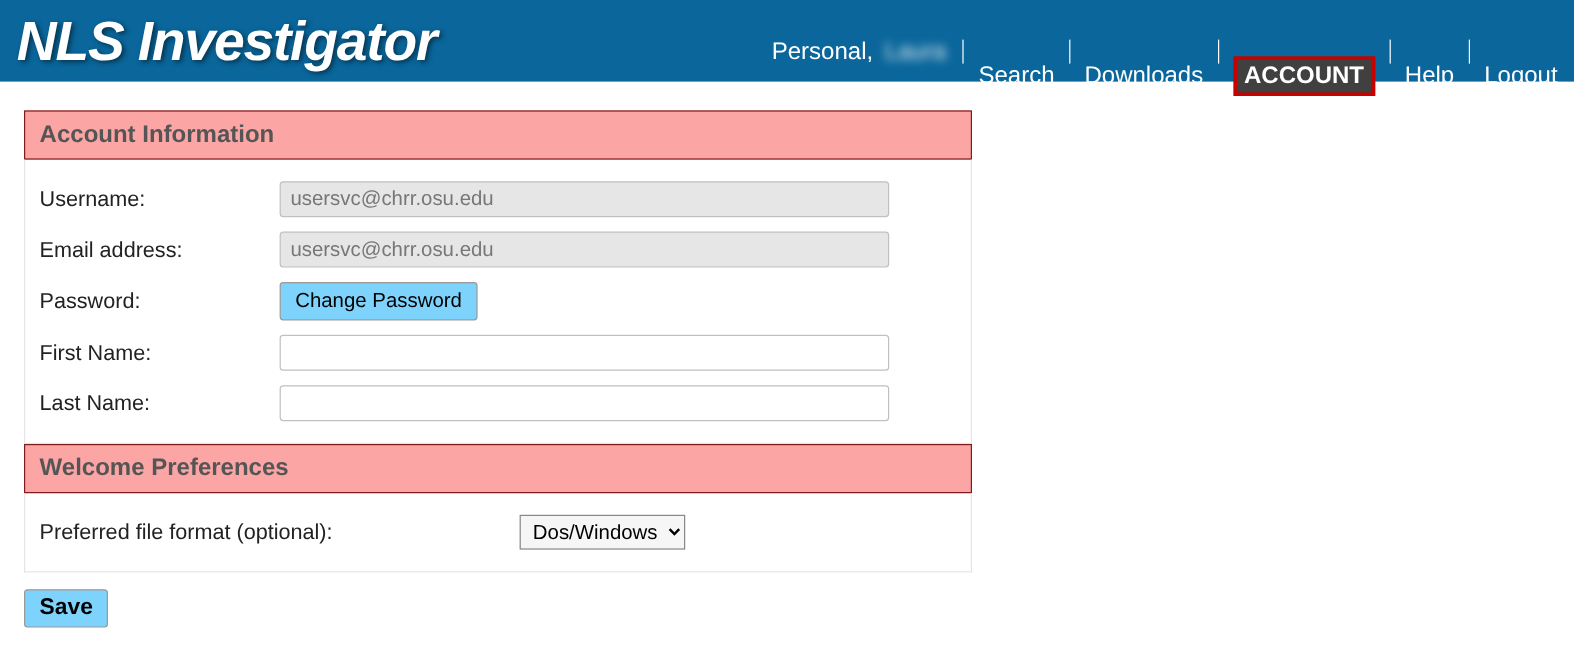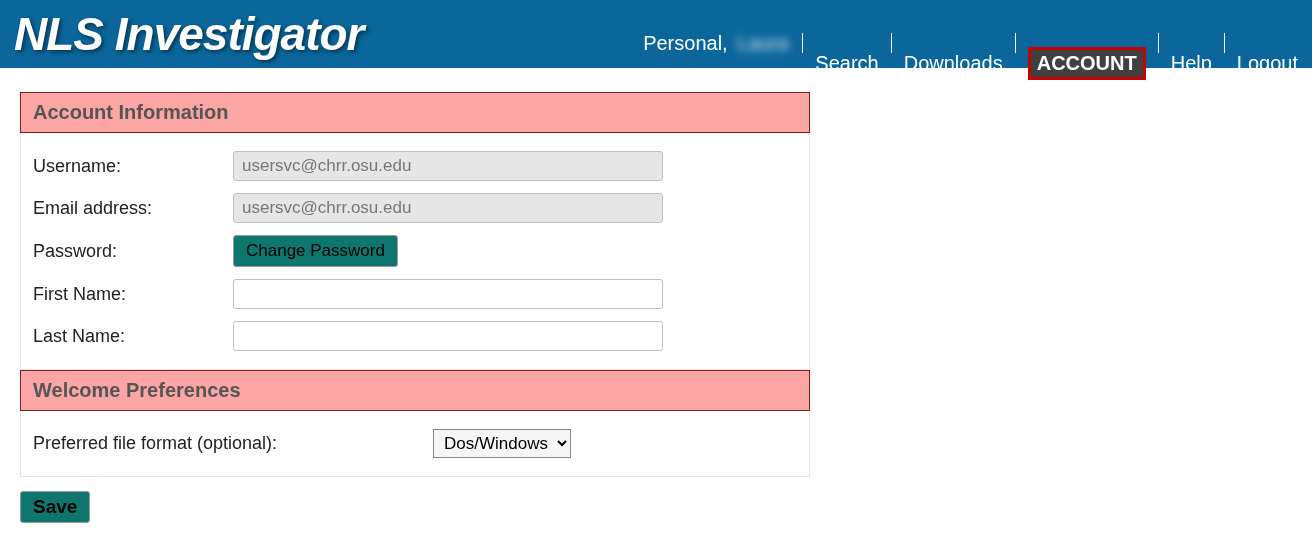--- a/index.html
+++ b/index.html
@@ -83,35 +83,35 @@
       width: 200px;
       font-size: 18px;
       color: #222;
     }
     .form-label-wide {
       width: 400px;
       font-size: 18px;
       color: #222;
     }
     .form-input {
-      width: 430px;
+      width: 508px;
       height: 30px;
       padding: 4px 8px;
       font-size: 17px;
       border: 1px solid #c0c0c0;
       border-radius: 3px;
       background: #fff;
       color: #333;
     }
     .form-input.readonly {
       background: #e6e6e6;
       color: #777;
     }
     .btn {
-      background: #0f766e;
+      background: #7dd3fc;
       border: 1px solid #999;
       border-radius: 3px;
       padding: 5px 12px;
       font-size: 17px;
       cursor: pointer;
     }
     .btn-save {
       font-weight: 700;
       font-size: 19px;
       margin-top: 14px;

